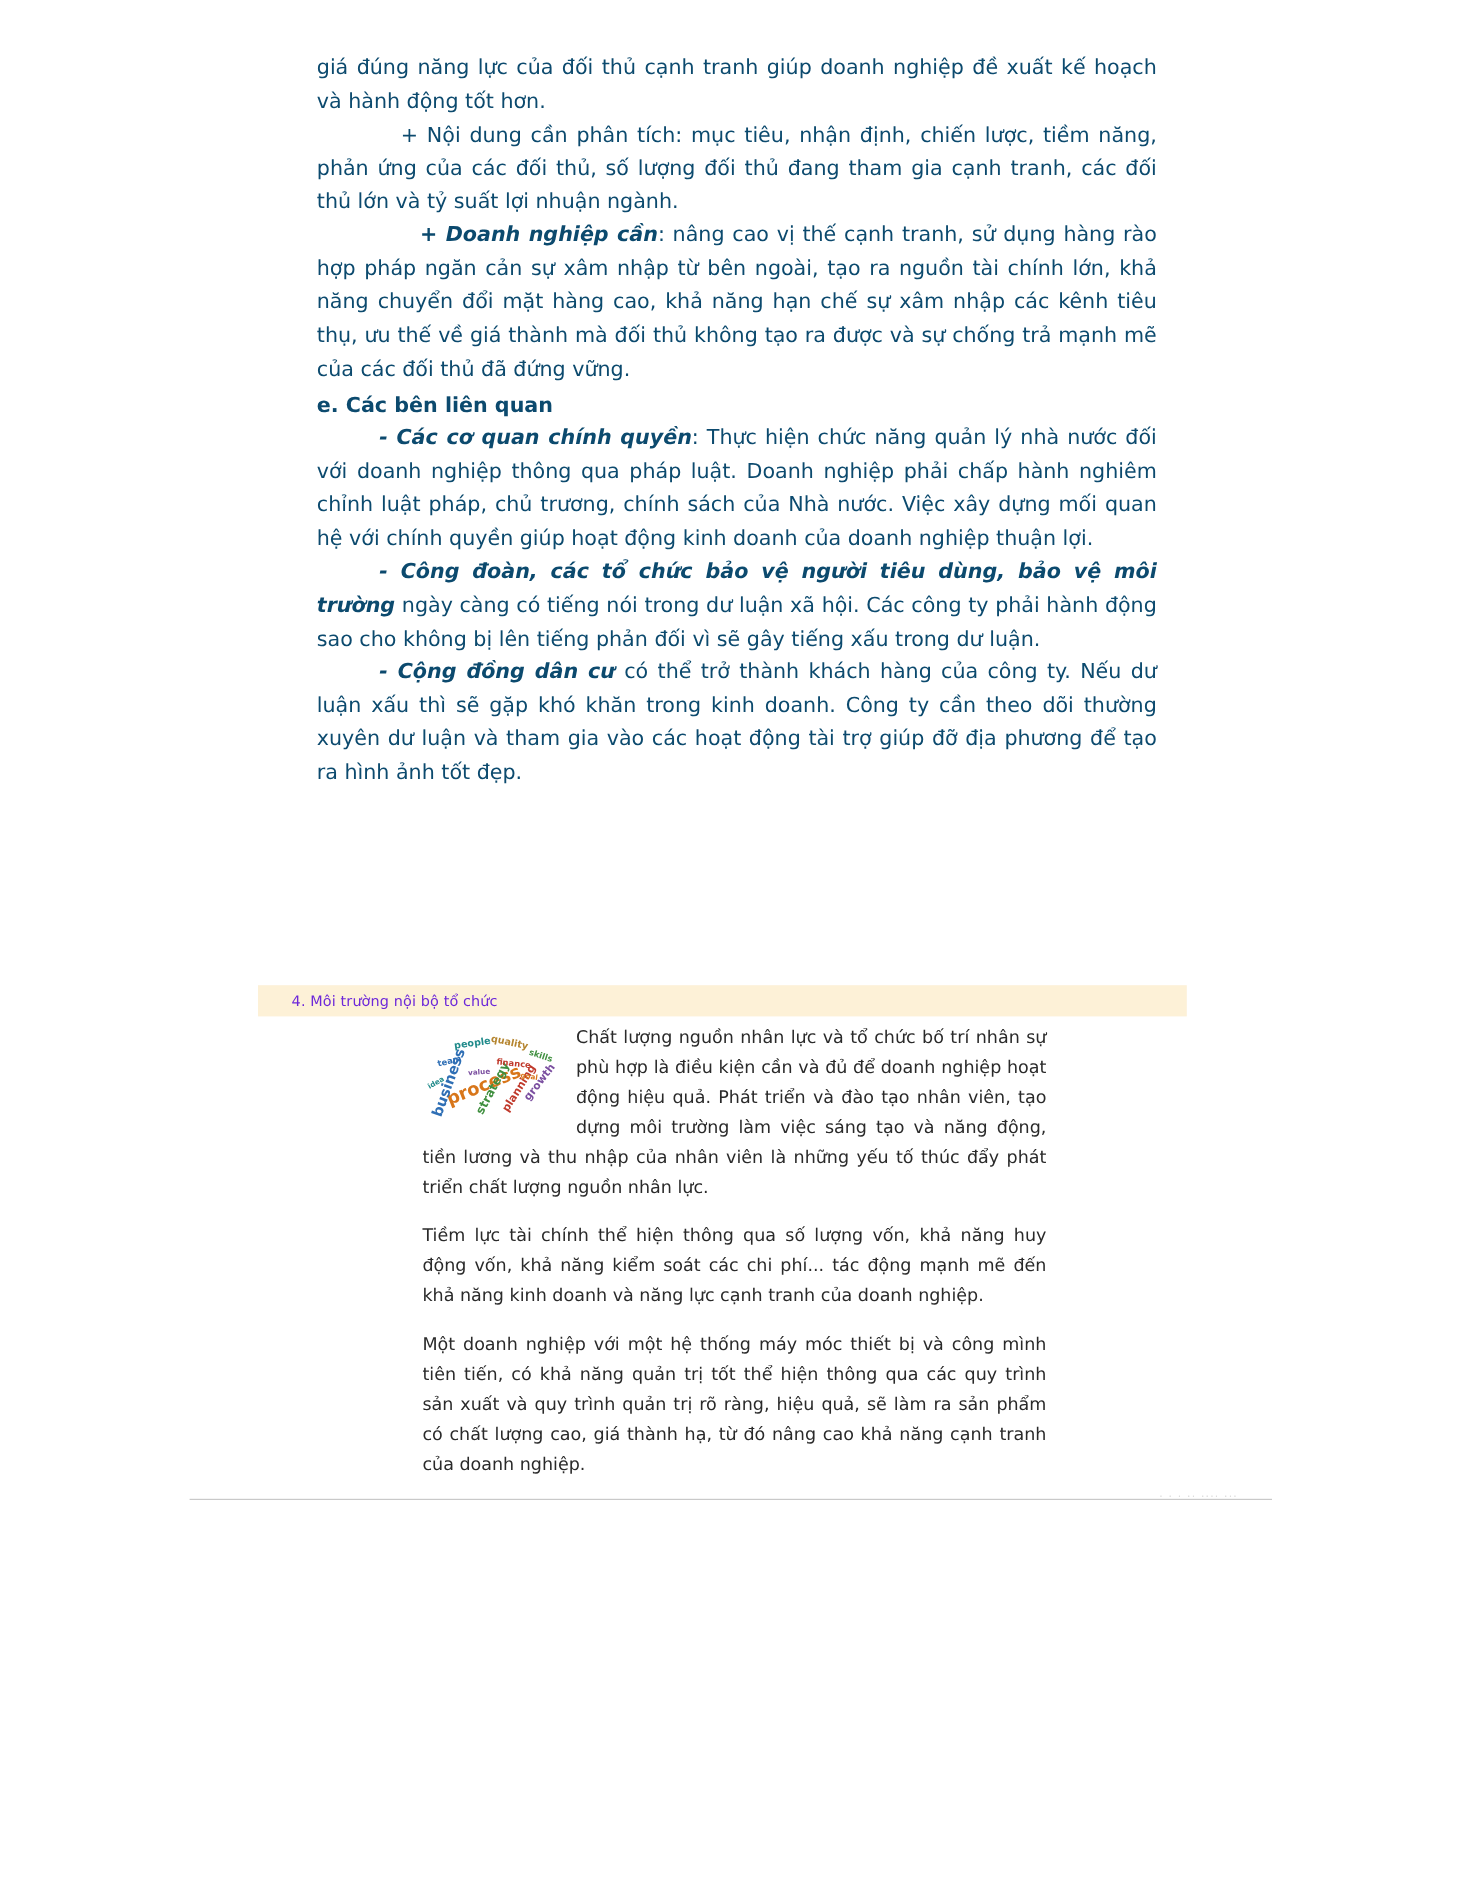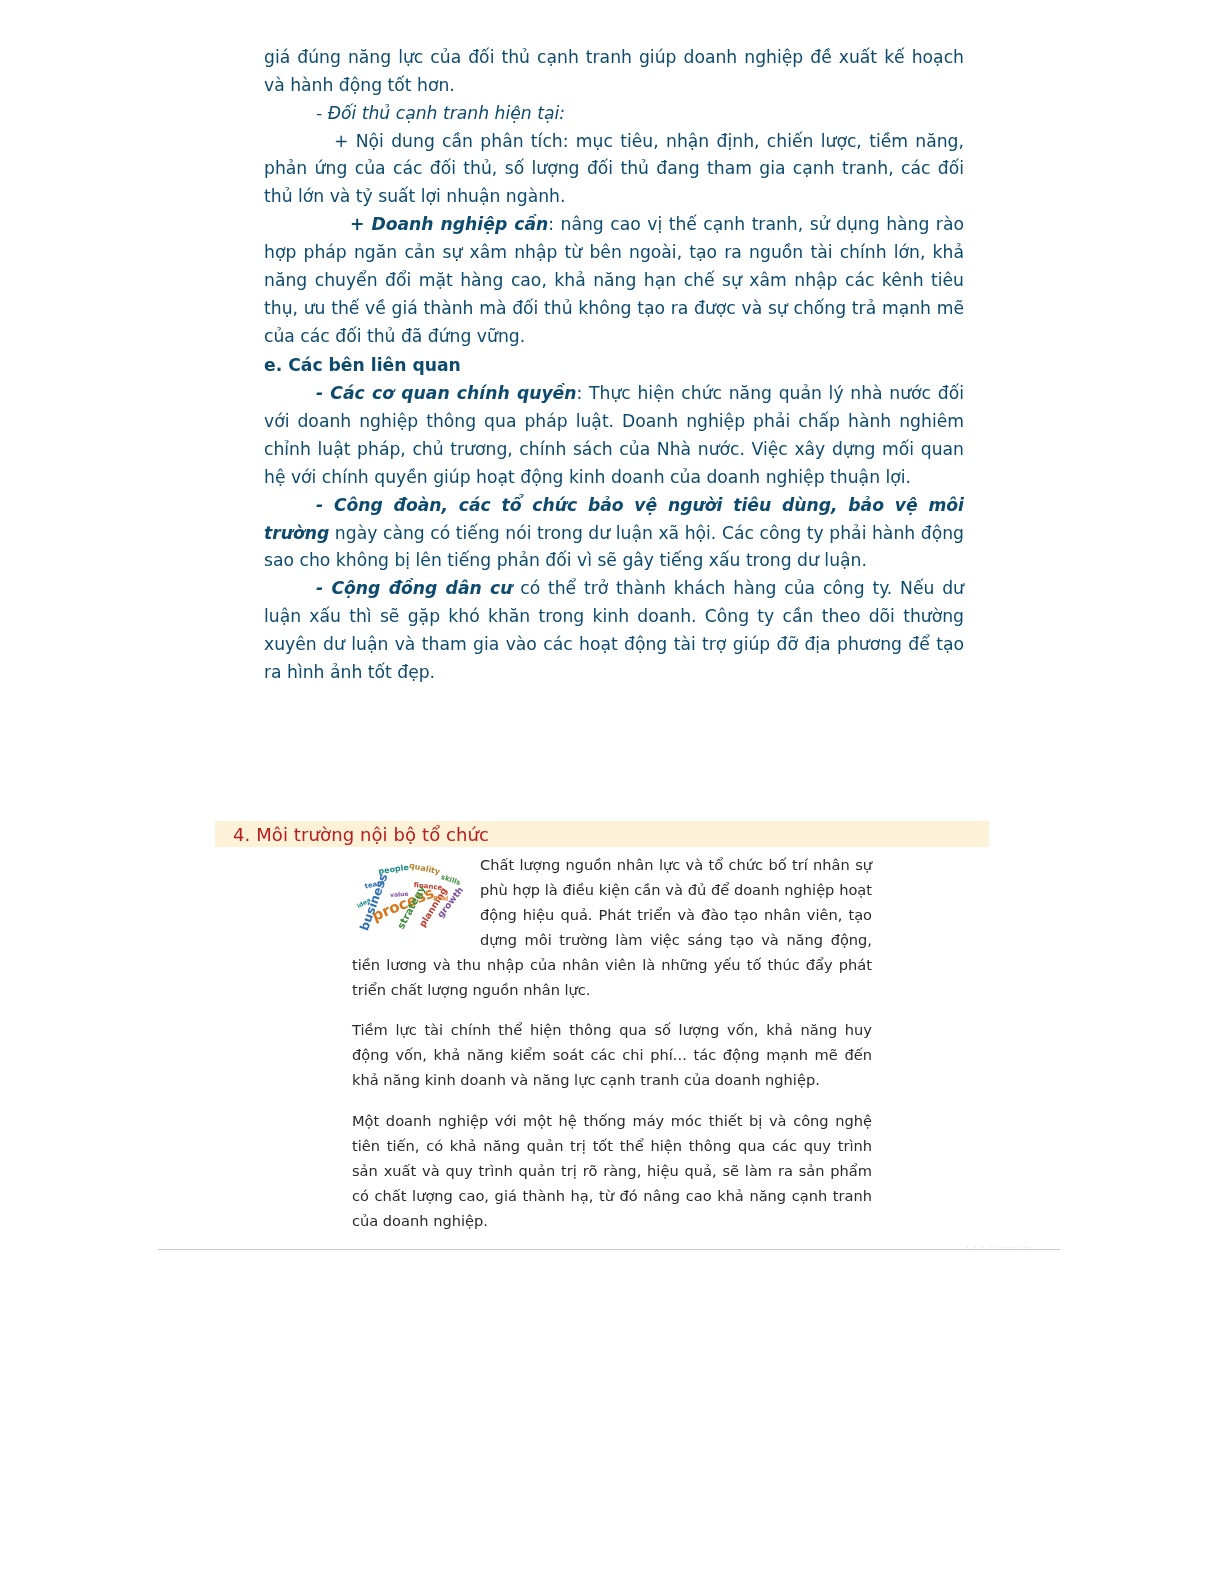--- a/index.html
+++ b/index.html
@@ -50,23 +50,23 @@
     position: absolute;
     left: 215px;
     top: 821px;
     width: 774px;
     height: 26px;
     background: #fdf1d7;
     display: flex;
     align-items: center;
   }
   .section-banner .label {
-    font-size: 18px;
-    color: #b91c1c;
-    padding-left: 18px;
+    font-size: 12px;
+    color: #6d28d9;
+    padding-left: 28px;
     letter-spacing: 0.1px;
   }
   
   .scan-block {
     position: absolute;
     left: 352px;
     top: 852px;
     width: 520px;
     font-family: "DejaVu Sans", sans-serif;
     font-size: 14.6px;
@@ -116,21 +116,20 @@
 </head>
 <body>
 
 <div class="page">
 
   <div class="doc-body">
 
     <p class="p">giá đúng năng lực của đối thủ cạnh tranh giúp doanh nghiệp đề xuất kế hoạch và hành động tốt hơn.</p>
 
 
-    <p class="p i2 it">- Đối thủ cạnh tranh hiện tại:</p>
 
 
     <p class="p i3">+ Nội dung cần phân tích: mục tiêu, nhận định, chiến lược, tiềm năng, phản ứng của các đối thủ, số lượng đối thủ đang tham gia cạnh tranh, các đối thủ lớn và tỷ suất lợi nhuận ngành.</p>
 
 
 
     <p class="p i4">
       <span class="bi">+ Doanh nghiệp cần</span><span>: nâng cao vị thế cạnh tranh, sử dụng hàng rào hợp pháp ngăn cản sự xâm nhập từ bên ngoài, tạo ra nguồn tài chính lớn, khả năng chuyển đổi mặt hàng cao, khả năng hạn chế sự xâm nhập các kênh tiêu thụ, ưu thế về giá thành mà đối thủ không tạo ra được và sự chống trả mạnh mẽ của các đối thủ đã đứng vững.</span>
     </p>
 
@@ -166,19 +165,19 @@
         <span class="wc-word" style="left: 58px; top: 8px; font-size: 8px; color: rgb(181, 133, 47); transform: rotate(12deg);">quality</span>
         <span class="wc-word" style="left: 12px; top: 30px; font-size: 7px; color: rgb(47, 111, 181); transform: rotate(-14deg);">team</span>
         <span class="wc-word" style="left: 62px; top: 28px; font-size: 7px; color: rgb(192, 57, 43); transform: rotate(6deg);">finance</span>
         <span class="wc-word" style="left: 90px; top: 20px; font-size: 7px; color: rgb(63, 143, 63); transform: rotate(18deg);">skills</span>
         <span class="wc-word" style="left: 38px; top: 38px; font-size: 6px; color: rgb(123, 79, 160); transform: rotate(-4deg);">value</span>
         <span class="wc-word" style="left: 82px; top: 40px; font-size: 6px; color: rgb(216, 118, 26); transform: rotate(8deg);">goal</span>
         <span class="wc-word" style="left: 4px; top: 50px; font-size: 6px; color: rgb(31, 138, 138); transform: rotate(-30deg);">idea</span>
       </div>
     <p class="tight">Chất lượng nguồn nhân lực và tổ chức bố trí nhân sự phù hợp là điều kiện cần và đủ để doanh nghiệp hoạt động hiệu quả. Phát triển và đào tạo nhân viên, tạo dựng môi trường làm việc sáng tạo và năng động, tiền lương và thu nhập của nhân viên là những yếu tố thúc đẩy phát triển chất lượng nguồn nhân lực.</p>
     <p>Tiềm lực tài chính thể hiện thông qua số lượng vốn, khả năng huy động vốn, khả năng kiểm soát các chi phí... tác động mạnh mẽ đến khả năng kinh doanh và năng lực cạnh tranh của doanh nghiệp.</p>
-    <p>Một doanh nghiệp với một hệ thống máy móc thiết bị và công nghệ tiên tiến, có khả năng quản trị tốt thể hiện thông qua các quy trình sản xuất và quy trình quản trị rõ ràng, hiệu quả, sẽ làm ra sản phẩm có chất lượng cao, giá thành hạ, từ đó nâng cao khả năng cạnh tranh của doanh nghiệp.</p>
+    <p>Một doanh nghiệp với một hệ thống máy móc thiết bị và công mình tiên tiến, có khả năng quản trị tốt thể hiện thông qua các quy trình sản xuất và quy trình quản trị rõ ràng, hiệu quả, sẽ làm ra sản phẩm có chất lượng cao, giá thành hạ, từ đó nâng cao khả năng cạnh tranh của doanh nghiệp.</p>
   </div>
 
   <div class="footer-rule"></div>
   <div class="footer-faint">· · ·  ·· ···· ···</div>
 
 </div>
 
 </body></html>

